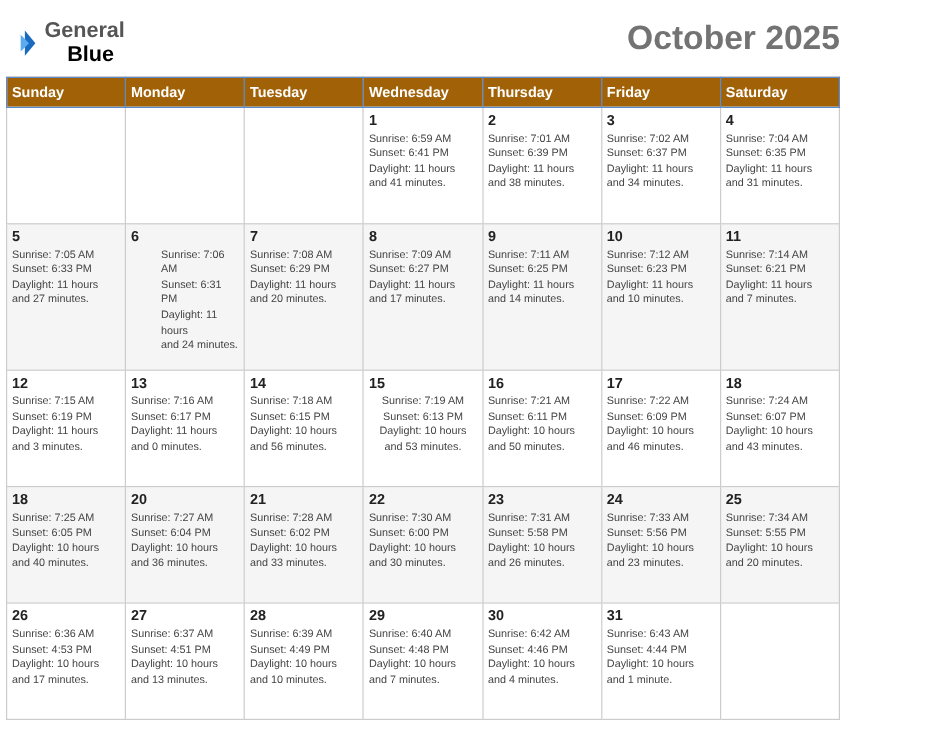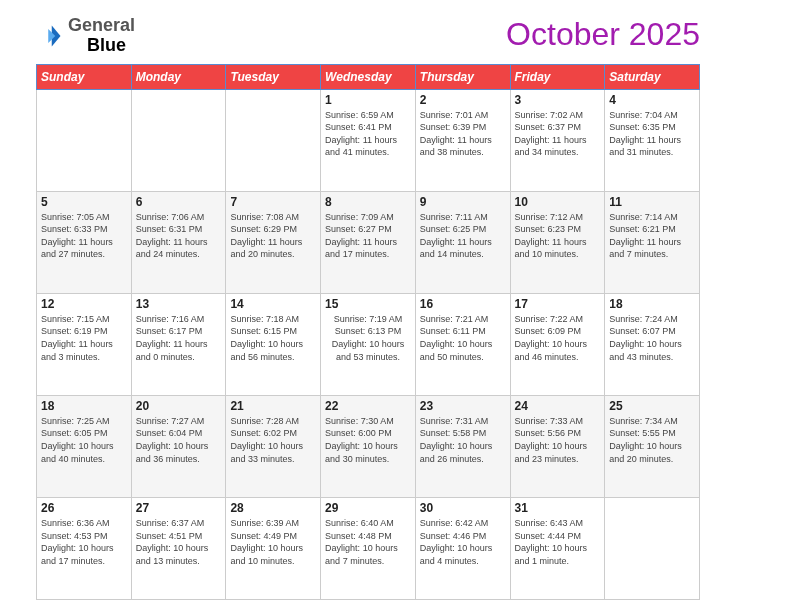--- a/index.html
+++ b/index.html
@@ -6,21 +6,21 @@
     body {
       width: 792px;
       height: 612px;
       font-family: Arial, sans-serif;
       background: #fff;
       overflow: hidden;
     }
     .page {
       width: 720px;
       height: 612px;
-      padding: 16px 20px 12px 36px;
+      padding: 16px 20px 12px 5px;
       display: flex;
       flex-direction: column;
     }
     .header {
       display: flex;
       align-items: flex-start;
       justify-content: space-between;
       margin-bottom: 8px;
     }
     .logo {
@@ -36,23 +36,23 @@
     .logo-general { color: #555; }
     .logo-blue { color: #000000; margin-left: 19px; }
     .logo-icon {
       width: 28px;
       height: 28px;
     }
     .header-right {
       text-align: right;
     }
     .month-title {
-      font-size: 32px;
-      font-weight: normal;
-      color: #a21caf;
+      font-size: 28px;
+      font-weight: bold;
+      color: #737373;
     }
     .location {
       font-size: 14px;
       color: #444;
     }
     .calendar {
       flex: 1;
       border: 1px solid #ccc;
       border-collapse: collapse;
       width: 100%;
@@ -86,21 +86,21 @@
     .day-info {
       font-size: 9px;
       color: #444;
       line-height: 1.4;
     }
     .empty-cell {
       background: #f9f9f9;
     }
     tr:nth-child(odd) td { background: #fff; }
     tr:nth-child(even) td { background: #f5f5f5; }
-    .calendar thead tr th { background: #ef4444; font-style: italic; }
+    .calendar thead tr th { background: #a16207; }
   </style>
 </head>
 <body>
 
 <div class="page">
   <div class="header">
     <div class="logo">
       <svg class="logo-icon" viewBox="0 0 32 32">
         <polygon points="18,4 28,16 18,28" fill="#1a6bbf"></polygon>
         <polygon points="14,8 22,16 14,24" fill="#5aabef"></polygon>
@@ -164,21 +164,21 @@
         <tr>
           <td>
             <span class="day-number">5</span>
             <div class="day-info" style="white-space: pre-line;">Sunrise: 7:05 AM
 Sunset: 6:33 PM
 Daylight: 11 hours
 and 27 minutes.</div>
           </td>
           <td>
             <span class="day-number">6</span>
-            <div class="day-info" style="white-space: pre-line;">Sunrise: 7:06 AM
+            <div class="day-info" style="white-space: pre-line; margin-left: 25px;">Sunrise: 7:06 AM
 Sunset: 6:31 PM
 Daylight: 11 hours
 and 24 minutes.</div>
           </td>
           <td>
             <span class="day-number">7</span>
             <div class="day-info" style="white-space: pre-line;">Sunrise: 7:08 AM
 Sunset: 6:29 PM
 Daylight: 11 hours
 and 20 minutes.</div>

